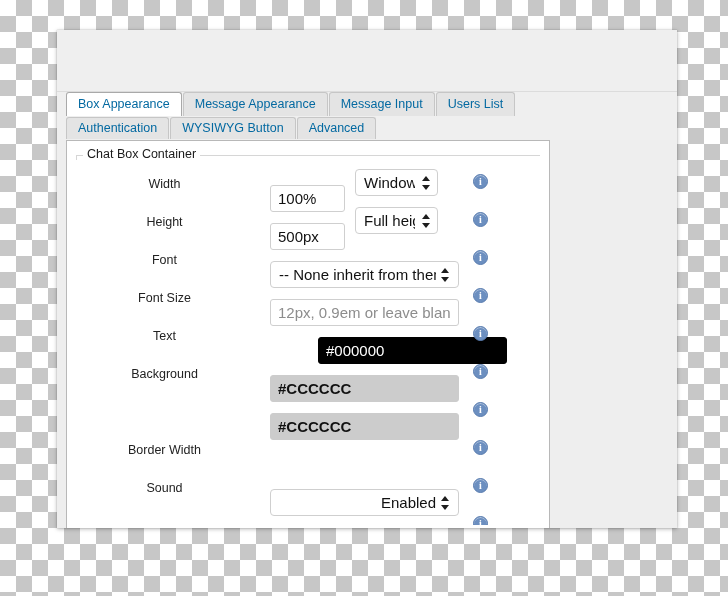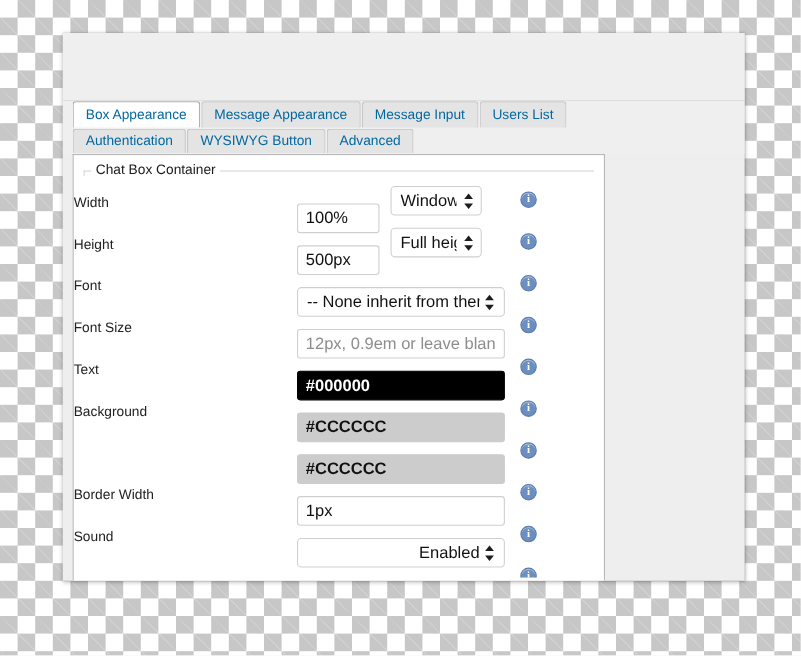--- a/index.html
+++ b/index.html
@@ -120,21 +120,21 @@
     left: 0; top: 24px; right: 0; bottom: 0;
   }
   .row {
     position: relative;
     height: 38px;
   }
   .row .lbl {
     position: absolute;
     left: 0;
     width: 195px;
-    text-align: left;
+    text-align: center;
     top: 12px;
     font-size: 12.5px;
     color: #222;
   }
   .ctl {
     position: absolute;
     left: 203px;
     top: 20px;
   }
 
@@ -150,21 +150,22 @@
     outline: none;
   }
   input.tf.w-small { width: 75px; }
   input.tf.w-wide  { width: 189px; }
   input.tf::placeholder { color: #8d8d8d; }
 
   input.tf.dark {
     background: #000000;
     border-color: #000000;
     color: #ffffff;
-    font-weight: bold;
+    font-weight: normal;
+    margin-left: 48px;
   }
   input.tf.gray {
     background: #CCCCCC;
     border-color: #CCCCCC;
     color: #111;
     font-weight: bold;
   }
 
   
   .sel {
@@ -350,23 +351,20 @@
 
         <div class="row">
           <div class="ctl">
             <input class="tf w-wide gray" type="text" value="#CCCCCC" style="">
           </div>
           <div class="info">i</div>
         </div>
 
         <div class="row">
           <div class="lbl">Border Width</div>
-          <div class="ctl">
-            <input class="tf w-wide" type="text" value="1px" style="">
-          </div>
           <div class="info">i</div>
         </div>
 
         <div class="row">
           <div class="lbl">Sound</div>
           <div class="ctl">
             <div class="sel w-popw pop-right">
               <span class="txt">Enabled</span>
               <span class="stepper">
                   <i class="up"></i>

